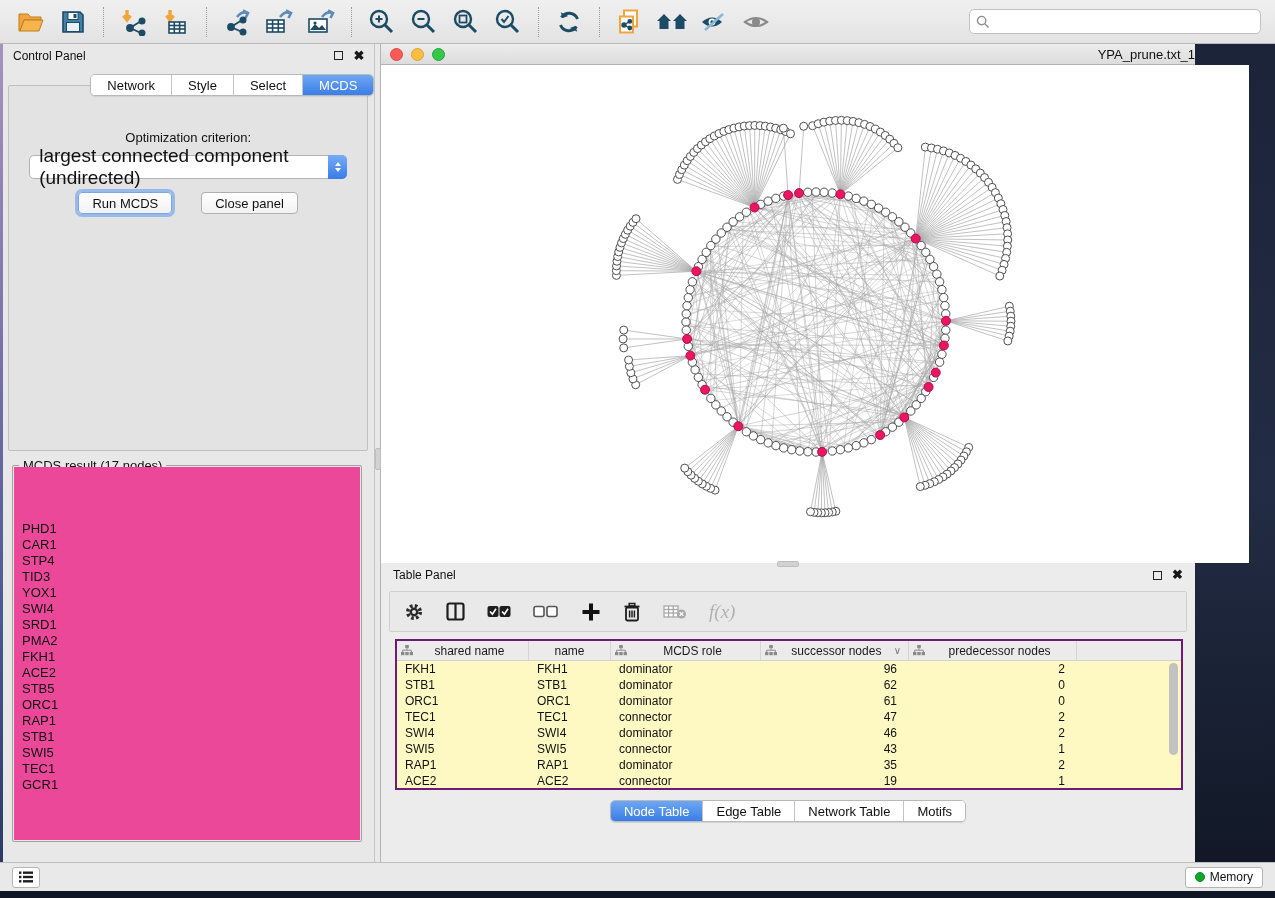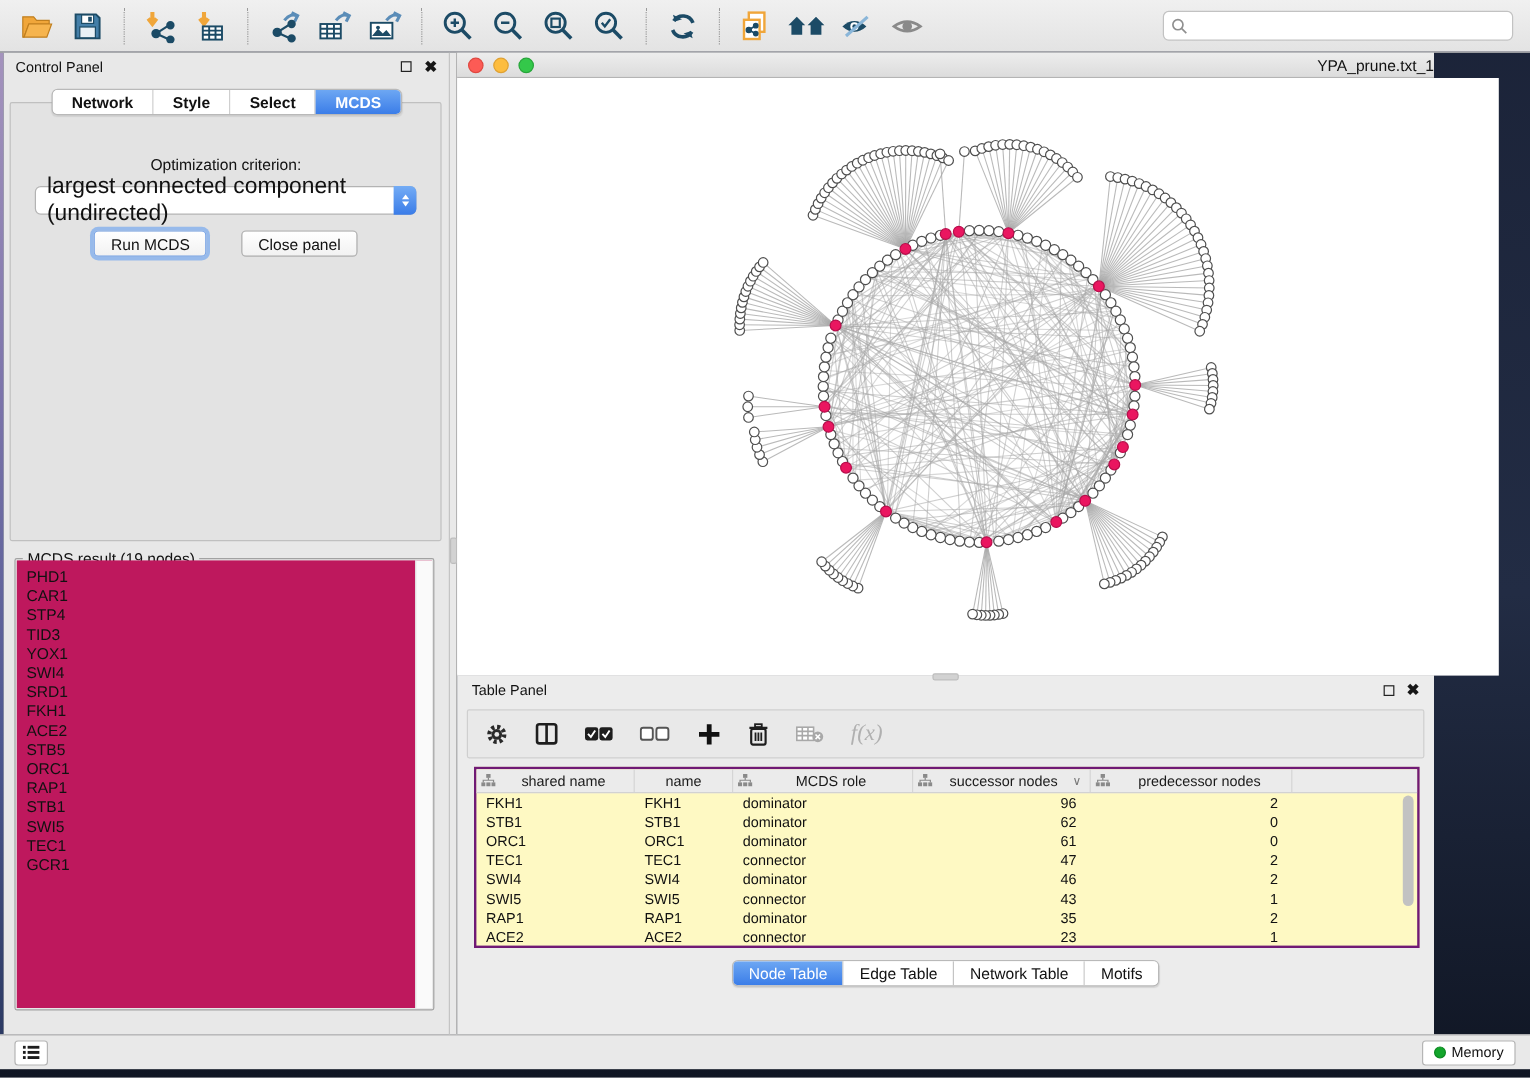--- a/index.html
+++ b/index.html
@@ -31,21 +31,21 @@
   .v-handle { position:absolute; left:0; top:404px; width:6px; height:22px; background:#d2d2d2; border:1px solid #bdbdbd; border-radius:2px; }
   .right-col { width:868px; height:818px; display:flex; flex-direction:column; position:relative; }
 
   
   .panel-titlebar { height:23px; display:flex; align-items:center; padding:0 10px; }
   .panel-title { font-size:12px; color:#111; }
   .panel-icons { margin-left:auto; display:flex; align-items:center; gap:10px; }
   .float-ic { width:9px; height:9px; border:1.5px solid #222; background:transparent; }
   .close-ic { font-size:13px; font-weight:bold; color:#161616; line-height:10px; }
 
-  .seg-tabs { position:absolute; left:0; right:0; top:30px; display:flex; justify-content:center; z-index:3;font-weight:bold; }
+  .seg-tabs { position:absolute; left:0; right:0; top:30px; display:flex; justify-content:flex-end; z-index:3; }
   .seg-group { display:flex; border:1px solid #b9b9b9; border-radius:5px; overflow:hidden; background:#fff; height:22px; box-shadow:0 1px 1px rgba(0,0,0,.08); }
   .seg-tab { padding:0 16px; font-size:13px; display:flex; align-items:center; background:#fff; border-right:1px solid #c4c4c4; color:#111; }
   .seg-tab:last-child { border-right:none; }
   .seg-tab.active { background:linear-gradient(180deg,#6da7f3,#3b7de8); color:#fff; }
 
   .inner-panel { position:absolute; left:5px; right:6px; top:41px; height:366px;
     background:#e3e3e3; border:1px solid #c0c0c0; border-radius:2px; padding-top:32px; }
   .opt-label { text-align:center; font-size:13px; margin-top:12px; color:#111; }
   .opt-select { margin:10px auto 0; width:318px; height:24px; background:#fff; border:1px solid #b3b3b3; border-radius:5px;
     display:flex; align-items:center; position:relative; }
@@ -54,21 +54,21 @@
     background:linear-gradient(180deg,#74acf5,#3a7ce8); display:flex; flex-direction:column; align-items:center; justify-content:center; gap:2px; }
   .tri-up { width:0; height:0; border-left:3.5px solid transparent; border-right:3.5px solid transparent; border-bottom:4.5px solid #fff; }
   .tri-dn { width:0; height:0; border-left:3.5px solid transparent; border-right:3.5px solid transparent; border-top:4.5px solid #fff; }
   .btn-row { display:flex; justify-content:center; gap:29px; margin-top:13px; }
   .mac-btn { height:22px; padding:0 13px; background:linear-gradient(180deg,#ffffff,#f2f2f2); border:1px solid #b0b0b0; border-radius:4px;
     font-size:13px; font-family:"Liberation Sans",sans-serif; color:#111; }
   .mac-btn.focused { box-shadow:0 0 0 3px rgba(110,165,240,.65); border-color:#7aa6e8; }
 
   .result-group { position:absolute; left:9px; right:12px; top:421px; bottom:20px; border:1px solid #a2a2a2; border-radius:2px; }
   .result-legend { position:absolute; top:-8px; left:6px; background:#e8e8e8; padding:0 4px; font-size:13px; color:#111; }
-  .result-list { position:absolute; inset:1px; background:#be185d; display:flex; }
+  .result-list { position:absolute; inset:1px; background:#ec4899; display:flex;align-items:center; }
   .result-items { flex:1; padding:6px 0 0 8px; font-size:13px; line-height:16px; overflow:hidden; }
   .result-item { height:16px; }
   .result-scroll { width:14px; background:#fafafa; border-left:1px solid #e0e0e0; }
 
   
   .net-window { height:519px; position:relative; background:#fff; border-bottom:1px solid #9f9f9f; }
   .net-titlebar { height:21px; background:linear-gradient(180deg,#ededed,#dcdcdc); border-bottom:1px solid #b4b4b4;
     display:flex; align-items:center; position:relative; }
   .lights { display:flex; gap:8px; padding-left:9px; }
   .light { width:13px; height:13px; border-radius:50%; }
@@ -303,30 +303,31 @@
             <span class="tri-up"></span>
             <span class="tri-dn"></span>
           </span>
       </div>
       <div class="btn-row">
         <button class="mac-btn focused">Run MCDS</button>
         <button class="mac-btn">Close panel</button>
       </div>
     </div>
     <div class="result-group">
-      <span class="result-legend">MCDS result (19 nodes)</span>
+      <span class="result-legend">MCDS result (17 nodes)</span>
       <div class="result-list">
         <div class="result-items" id="result-items">
             <div class="result-item">PHD1</div>
             <div class="result-item">CAR1</div>
             <div class="result-item">STP4</div>
             <div class="result-item">TID3</div>
             <div class="result-item">YOX1</div>
             <div class="result-item">SWI4</div>
             <div class="result-item">SRD1</div>
+            <div class="result-item">PMA2</div>
             <div class="result-item">FKH1</div>
             <div class="result-item">ACE2</div>
             <div class="result-item">STB5</div>
             <div class="result-item">ORC1</div>
             <div class="result-item">RAP1</div>
             <div class="result-item">STB1</div>
             <div class="result-item">SWI5</div>
             <div class="result-item">TEC1</div>
             <div class="result-item">GCR1</div>
           </div>
@@ -1196,21 +1197,21 @@
               <div class="td col0">RAP1</div>
               <div class="td col1">RAP1</div>
               <div class="td col2">dominator</div>
               <div class="td col3 num">35</div>
               <div class="td col4 num">2</div>
             </div>
             <div class="trow">
               <div class="td col0">ACE2</div>
               <div class="td col1">ACE2</div>
               <div class="td col2">connector</div>
-              <div class="td col3 num">23</div>
+              <div class="td col3 num">19</div>
               <div class="td col4 num">1</div>
             </div>
             <div class="trow">
               <div class="td col0">YOX1</div>
               <div class="td col1">YOX1</div>
               <div class="td col2">connector</div>
               <div class="td col3 num">29</div>
               <div class="td col4 num">1</div>
             </div>
           </div>

